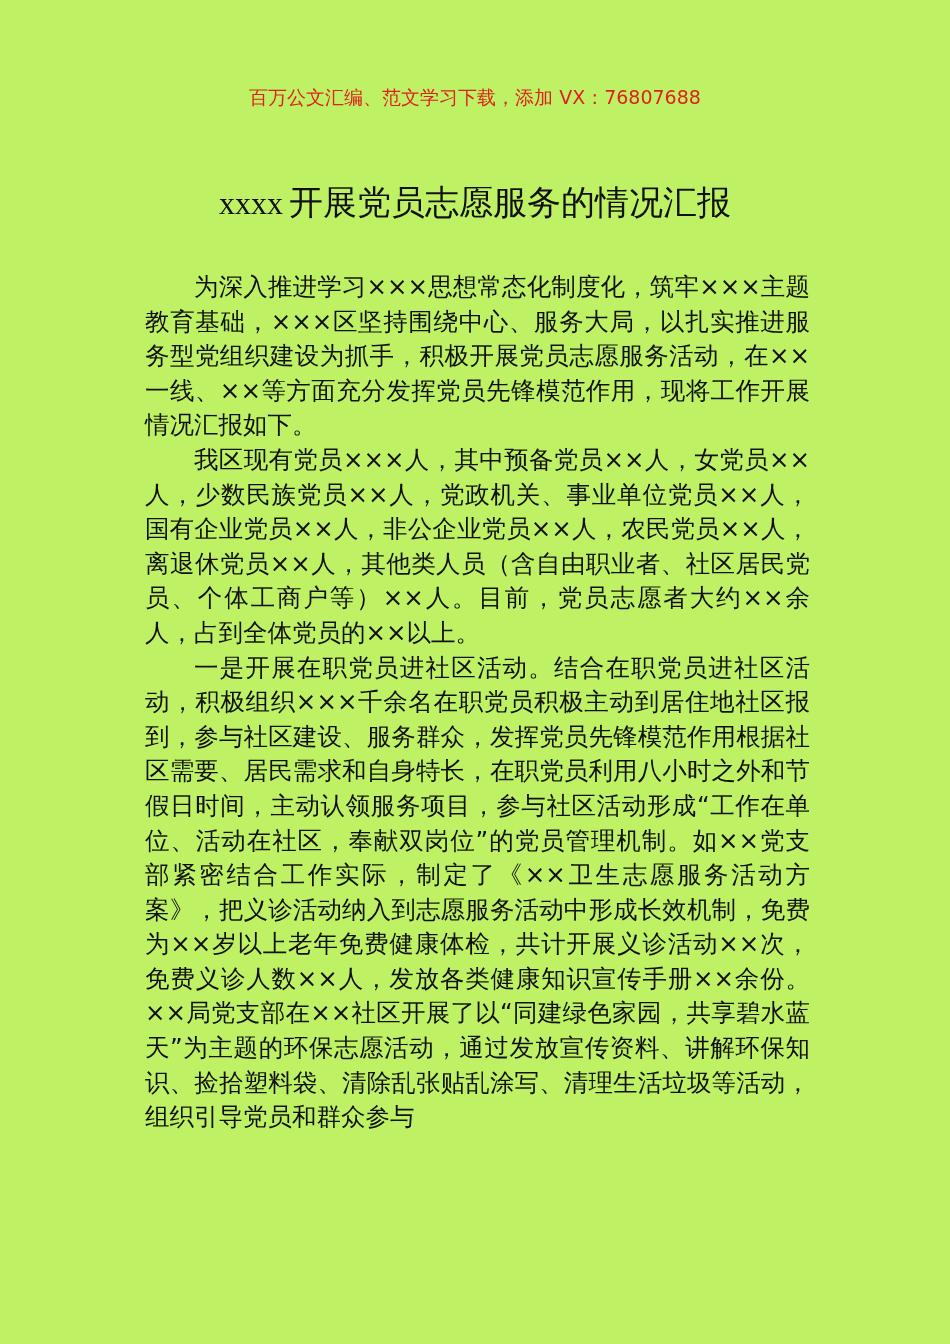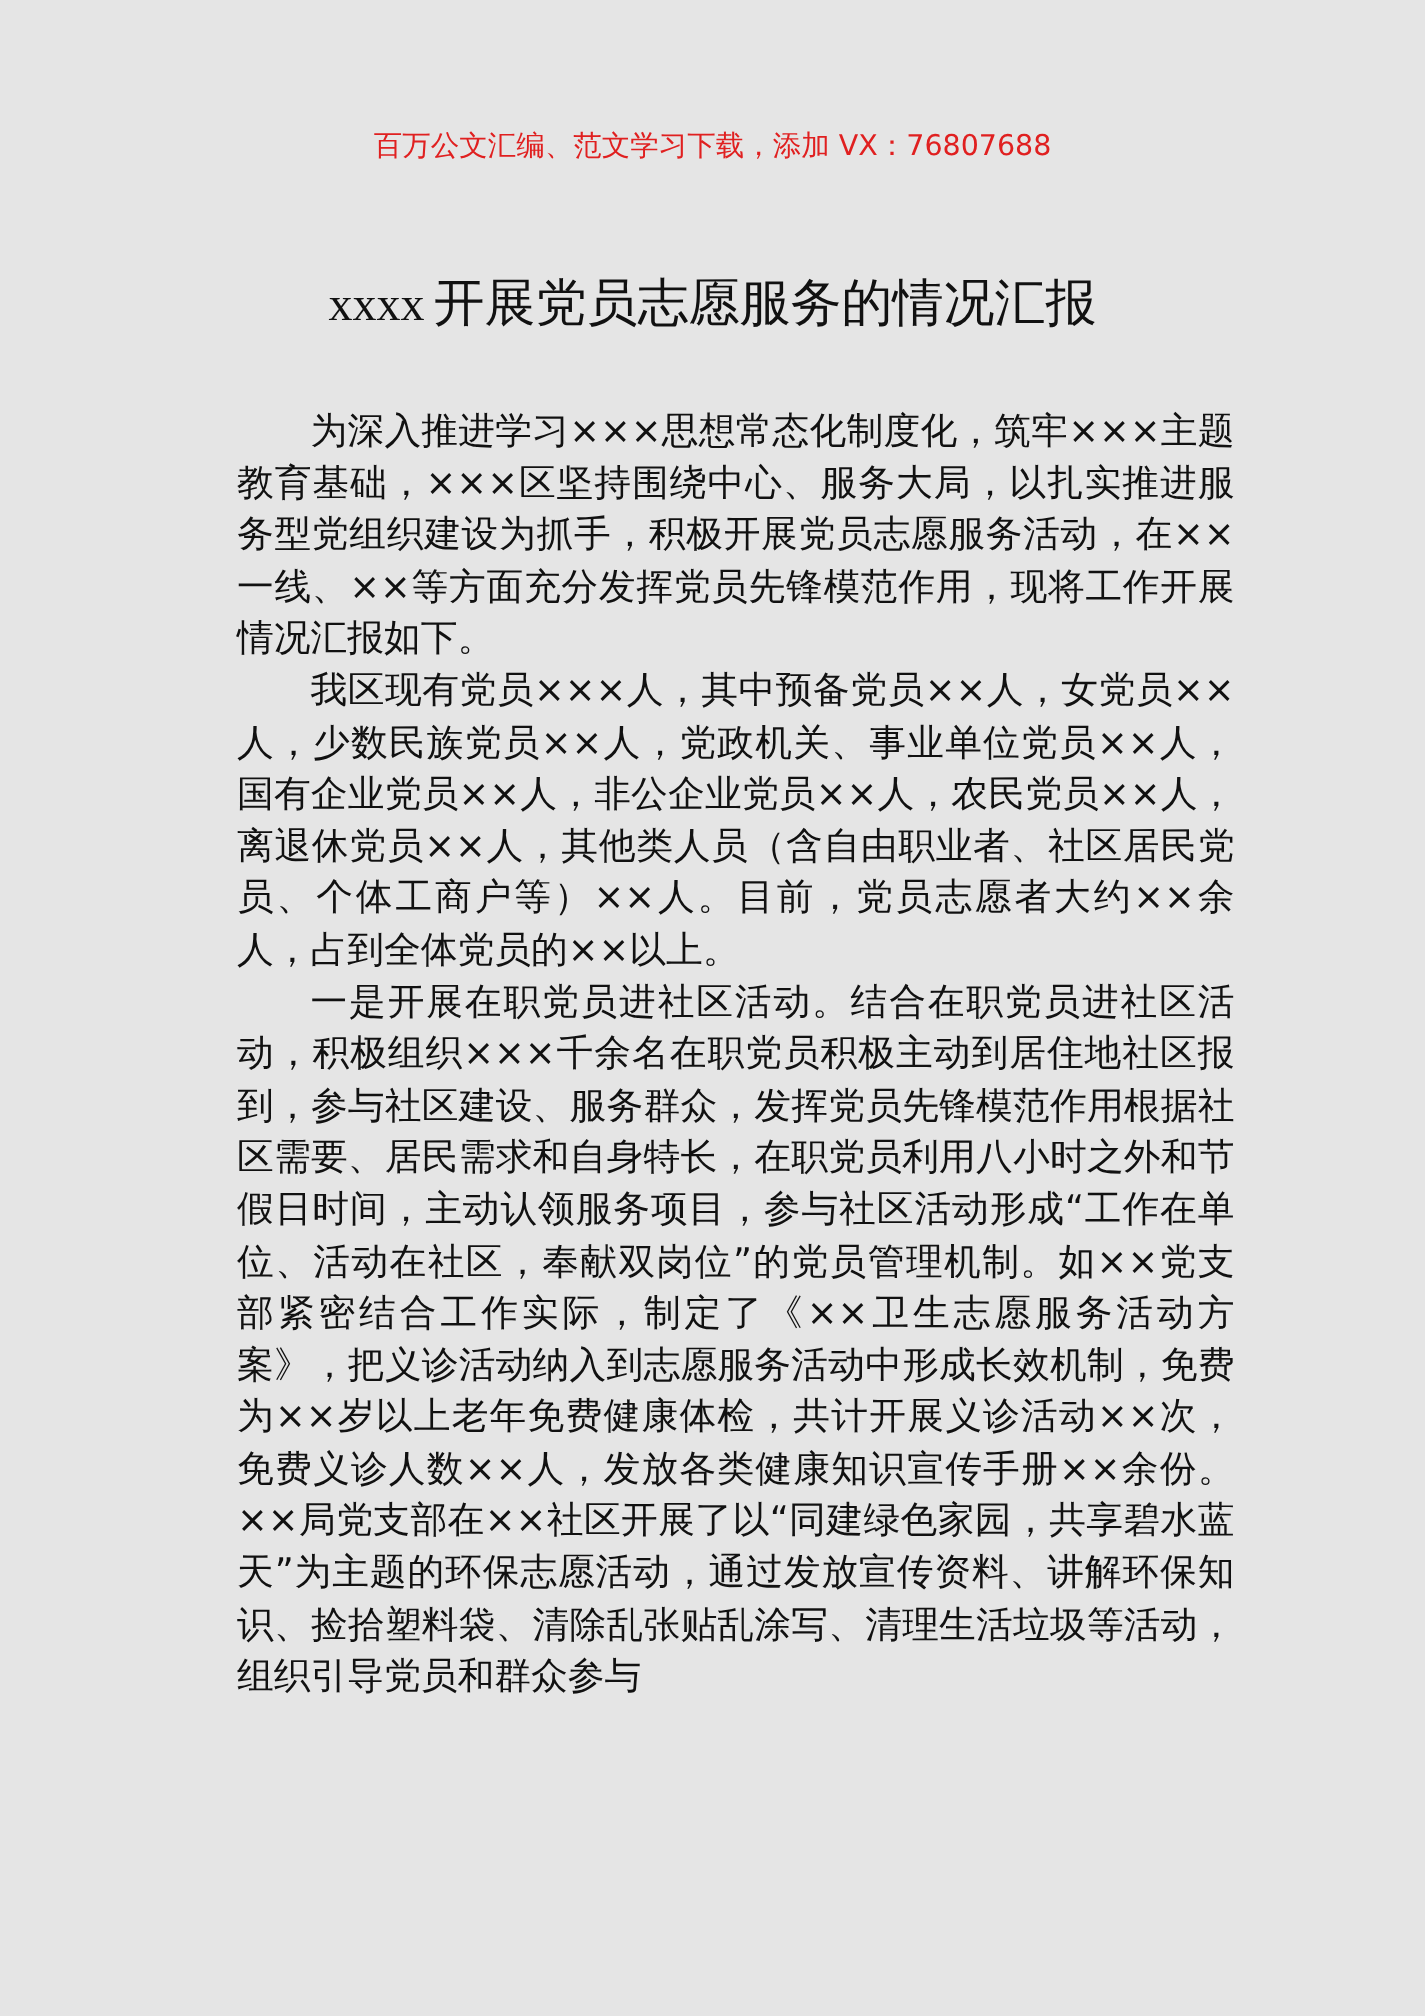--- a/index.html
+++ b/index.html
@@ -13,21 +13,21 @@
       position: relative;
       overflow: hidden;
       font-family: "DejaVu Sans", "Liberation Sans", sans-serif;
       color: #111111;
     }
     .page {
       position: absolute;
       left: 0; top: 0;
       width: 950px;
       height: 1344px;
-      background: #e5e5e5;
+      background: #bef264;
     }
     .watermark {
       position: absolute;
       top: 84px;
       left: 0;
       width: 950px;
       text-align: center;
       font-size: 19px;
       line-height: 26px;
       color: #e02020;
@@ -44,21 +44,21 @@
       color: #111111;
     }
     .title .latin {
       font-family: Liberation Serif, serif;
       font-size: 32px;
       margin-right: 6px;
     }
     .body {
       position: absolute;
       top: 270px;
-      left: 158px;
+      left: 145px;
       width: 665px;
       font-size: 24.5px;
       line-height: 34.6px;
       color: #111111;
       text-align: justify;
       text-justify: inter-character;
     }
     .body p {
       margin: 0;
       padding: 0;

